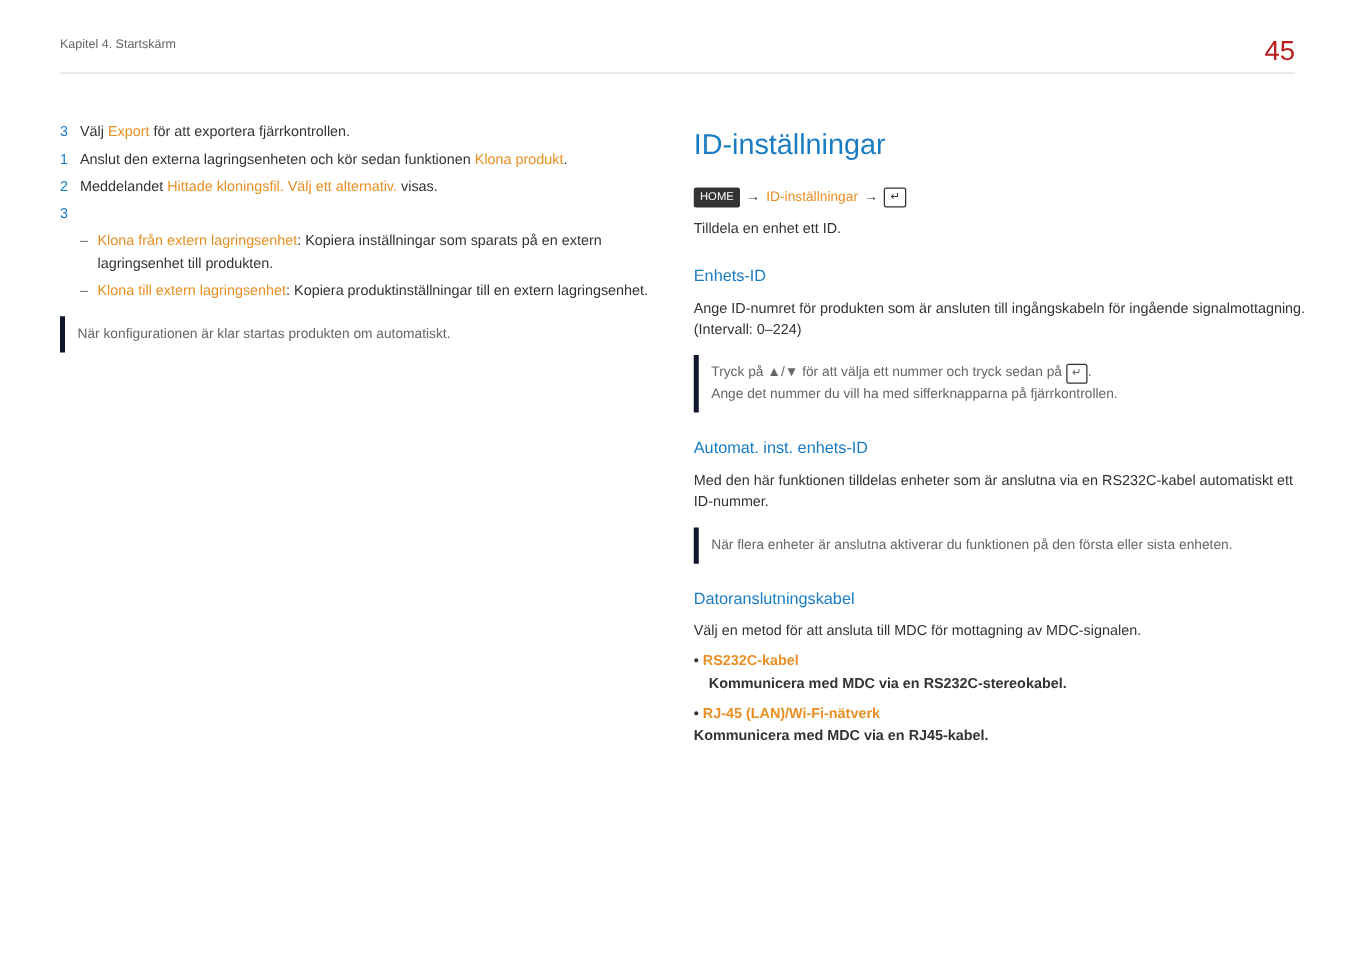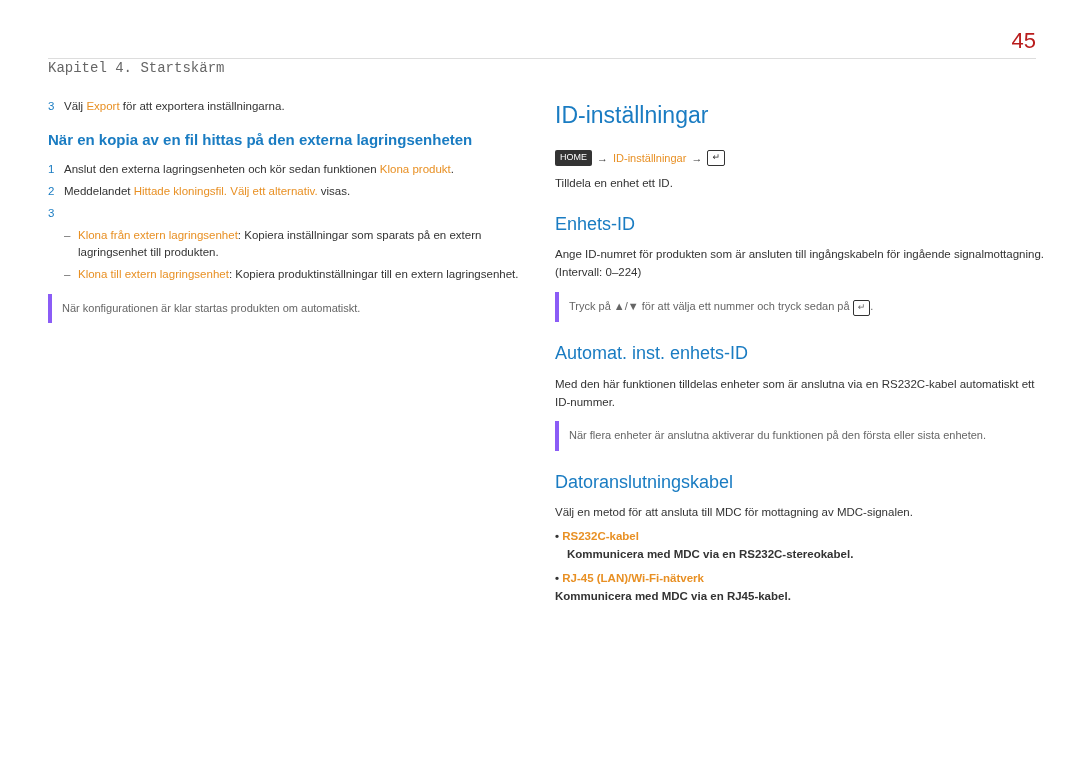--- a/index.html
+++ b/index.html
@@ -14,25 +14,24 @@
   .page-num {
     position: absolute;
     top: 28px;
     right: 44px;
     font-size: 22px;
     color: #b91c1c;
     font-weight: 300;
   }
   .chapter {
     position: absolute;
-    top: 60px;
+    top: 30px;
     left: 48px;
-    font-size: 14px;
+    font-size: 10px;
     color: #666;
-    font-family: Liberation Mono, monospace;
   }
   .divider {
     position: absolute;
     top: 58px;
     left: 48px;
     right: 44px;
     border-top: 1px solid #ddd;
   }
   .col {
     position: absolute;
@@ -50,21 +49,21 @@
     margin-bottom: 10px;
     margin-top: 12px;
   }
   h1.main-h {
     font-size: 23px;
     font-weight: 400;
     color: #1a7cc2;
     margin-bottom: 16px;
   }
   h3.sub-h {
-    font-size: 18px;
+    font-size: 13px;
     font-weight: 400;
     color: #1a7cc2;
     margin-top: 18px;
     margin-bottom: 8px;
   }
   .accent { color: #e89024; }
   .step {
     display: flex;
     margin-bottom: 4px;
   }
@@ -77,21 +76,21 @@
     display: flex;
     margin-left: 16px;
     margin-bottom: 4px;
   }
   .bullet .dash {
     width: 14px;
     flex-shrink: 0;
     color: #666;
   }
   .note-box {
-    border-left: 4px solid #8b5cf6;
+    border-left: 4px solid #0f172a;
     padding: 6px 10px;
     margin-top: 10px;
     color: #666;
     font-size: 11px;
   }
   .crumb {
     margin-bottom: 8px;
     display: flex;
     align-items: center;
     gap: 5px;
@@ -130,25 +129,24 @@
 <div class="page-num">45</div>
 <div class="chapter">Kapitel 4. Startskärm</div>
 <div class="divider"></div>
 
 <div class="col left">
   <div class="step">
     <span class="num">3</span>
     <div>
       <span>Välj</span>
       <span class="accent">Export</span>
-      <span>för att exportera inställningarna.</span>
-    </div>
-  </div>
-
-  <h2 class="left-h">När en kopia av en fil hittas på den externa lagringsenheten</h2>
+      <span>för att exportera fjärrkontrollen.</span>
+    </div>
+  </div>
+
 
   <div class="step">
     <span class="num">1</span>
     <div>
       <span>Anslut den externa lagringsenheten och kör sedan funktionen</span>
       <span class="accent">Klona produkt</span><span>.</span>
     </div>
   </div>
   <div class="step">
     <span class="num">2</span>
@@ -190,20 +188,21 @@
   </div>
   <div class="p">Tilldela en enhet ett ID.</div>
 
   <h3 class="sub-h">Enhets-ID</h3>
   <div class="p">Ange ID-numret för produkten som är ansluten till ingångskabeln för ingående signalmottagning. (Intervall: 0–224)</div>
   <div class="note-box">
     <div>
       <span>Tryck på ▲/▼ för att välja ett nummer och tryck sedan på</span>
       <span class="enter-icon">↵</span><span>.</span>
     </div>
+    <div>Ange det nummer du vill ha med sifferknapparna på fjärrkontrollen.</div>
   </div>
 
   <h3 class="sub-h">Automat. inst. enhets-ID</h3>
   <div class="p">Med den här funktionen tilldelas enheter som är anslutna via en RS232C-kabel automatiskt ett ID-nummer.</div>
   <div class="note-box">När flera enheter är anslutna aktiverar du funktionen på den första eller sista enheten.</div>
 
   <h3 class="sub-h">Datoranslutningskabel</h3>
   <div class="p">Välj en metod för att ansluta till MDC för mottagning av MDC-signalen.</div>
   <div class="sublist">
     <div class="sublist-item">

